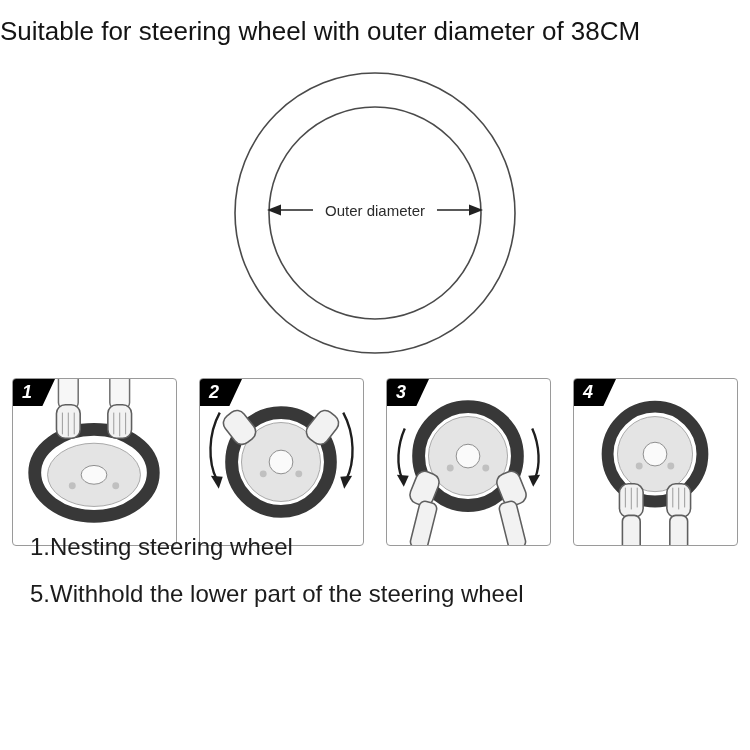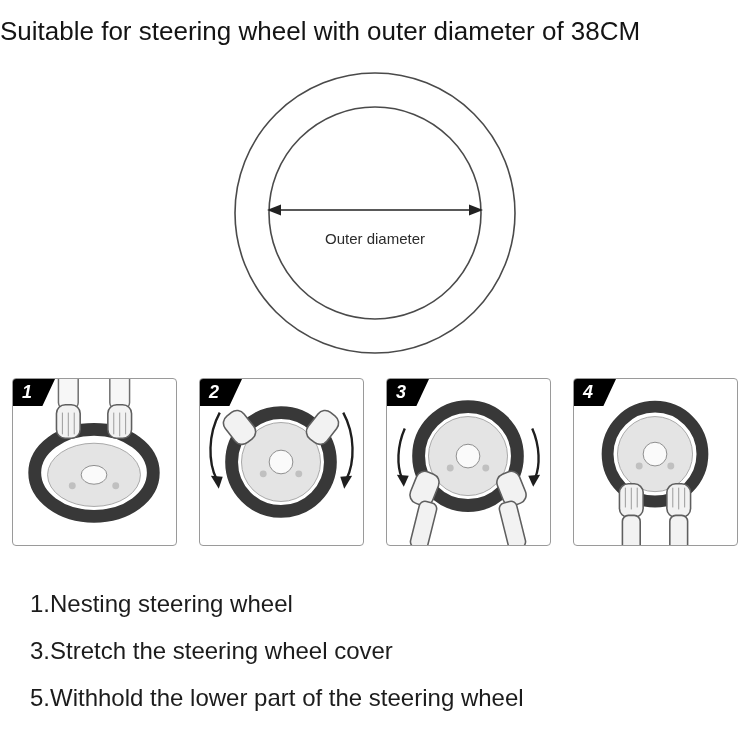--- a/index.html
+++ b/index.html
@@ -42,21 +42,20 @@
   .arrow-label {
     position: absolute;
     left: 375px;
     top: 150px;
     transform: translate(-50%, -50%);
     background: #ffffff;
     padding: 4px 12px;
     font-size: 15px;
     color: #2b2b2b;
     white-space: nowrap;
-    margin-top: 28px;
   }
   .panels {
     position: absolute;
     top: 378px;
     left: 12px;
     width: 726px;
     display: flex;
     gap: 22px;
   }
   .panel {
@@ -89,21 +88,21 @@
     padding-left: 9px;
   }
   .wheel-svg {
     position: absolute;
     inset: 0;
     width: 163px;
     height: 166px;
   }
   .captions {
     position: absolute;
-    top: 592px;
+    top: 535px;
     left: 30px;
   }
   .caption-line {
     font-size: 24px;
     color: #1c1c1c;
     line-height: 1;
     margin-bottom: 23px;
     white-space: nowrap;
   }
 </style>
@@ -246,17 +245,16 @@
             <line x1="112" y1="110" x2="112" y2="130"></line>
           </g>
         </g>
       </svg>
     </div>
 
   </div>
 
   <div class="captions">
     <div class="caption-line">1.Nesting steering wheel</div>
-    <div class="caption-line">3.Stretch the steering wheel cover</div>
     <div class="caption-line">5.Withhold the lower part of the steering wheel</div>
   </div>
 
 </div>
 
 </body></html>

